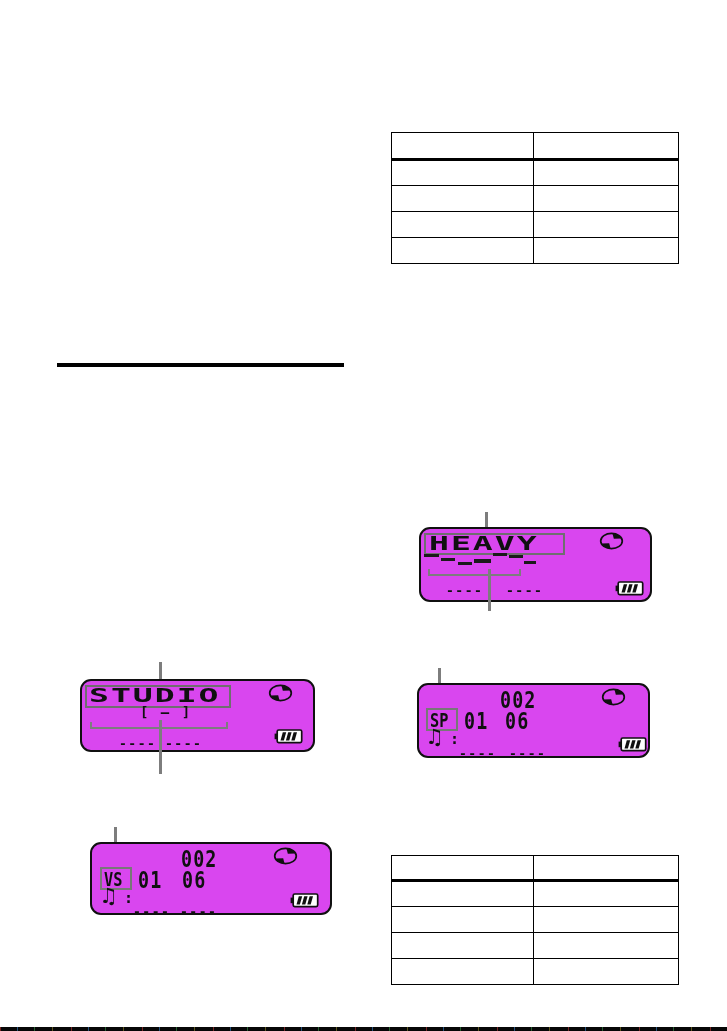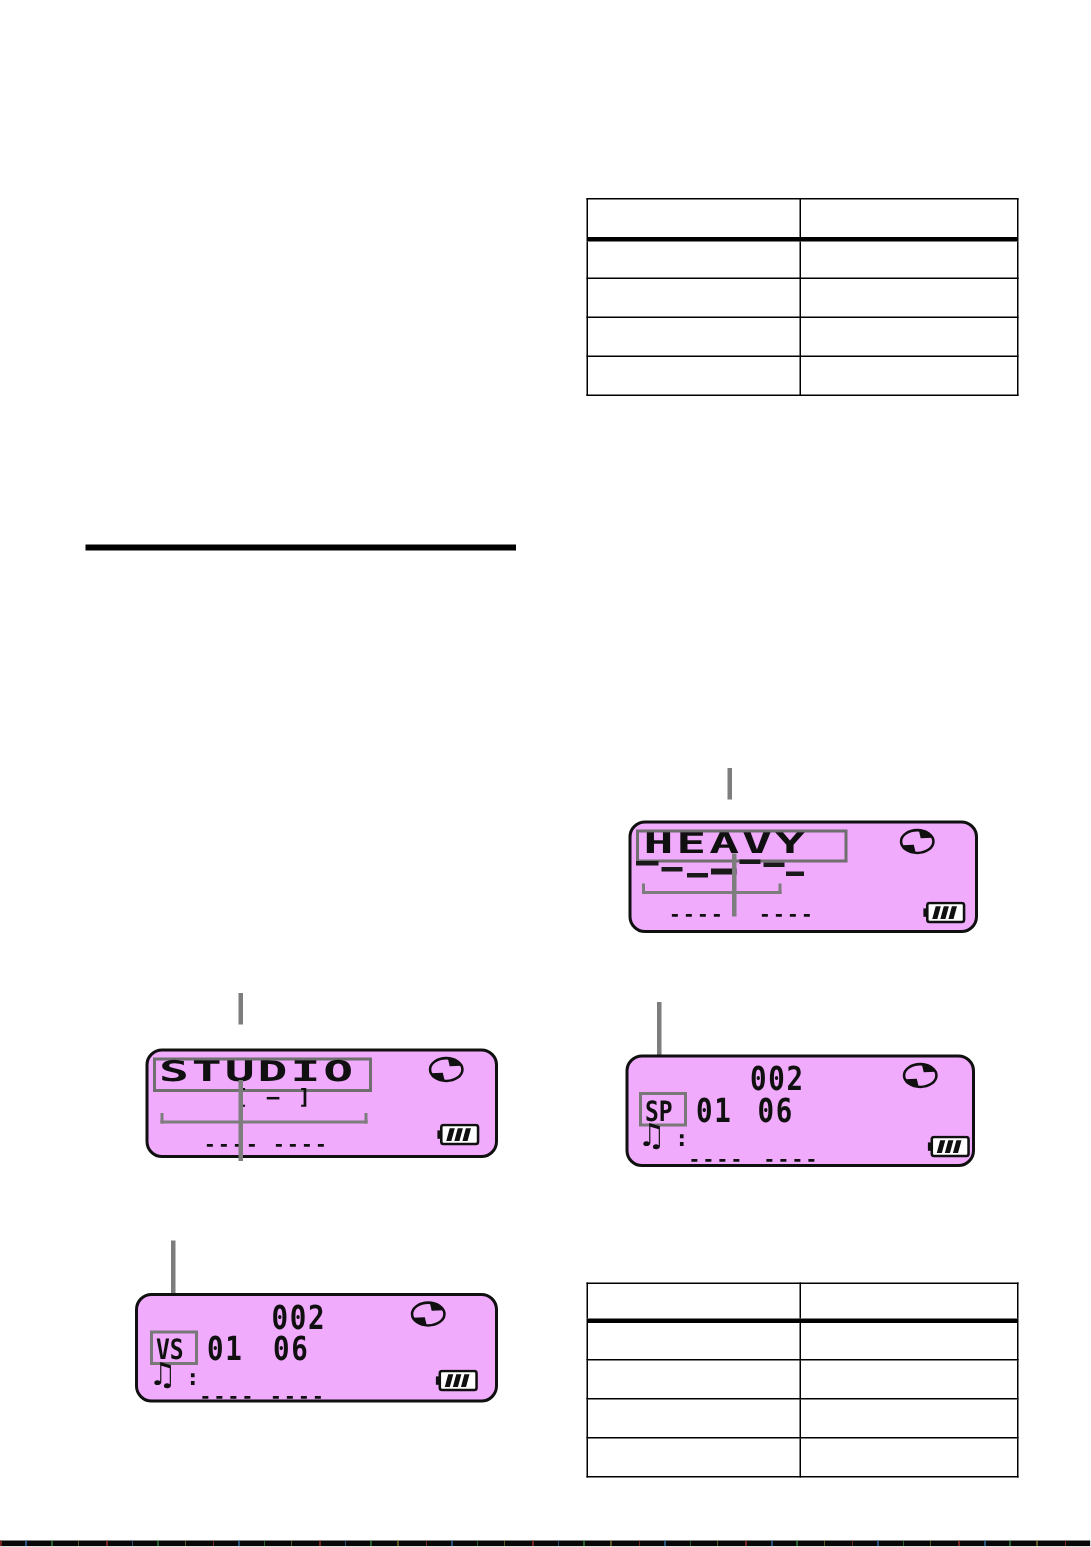--- a/index.html
+++ b/index.html
@@ -9,21 +9,21 @@
 
   
   .dtable{position:absolute;border-collapse:collapse;background:#fff;}
   .dtable td{border:1.5px solid #000;padding:0;}
   .dtable tr.hdr td{border-bottom:3px solid #000;}
 
   
   .rule{position:absolute;background:#000;}
 
   
-  .lcd{position:absolute;background:#f0abfc;border:2.2px solid #101010;border-radius:11px;margin-top:20px;}
+  .lcd{position:absolute;background:#d946ef;border:2.2px solid #101010;border-radius:11px;}
   .namebox{position:absolute;border:2px solid #6f6f6f;}
   .modebox{position:absolute;border:2px solid #787878;}
   .lcdname{position:absolute;font-family:"DejaVu Sans Mono",monospace;font-weight:bold;
            font-size:17px;letter-spacing:1px;line-height:1;color:#101010;white-space:nowrap;
            transform:scale(1.95,1.12);transform-origin:0 0;}
   .lcddig{position:absolute;font-family:"DejaVu Sans Mono",monospace;font-weight:bold;
           font-size:17px;letter-spacing:1px;line-height:1;color:#101010;white-space:nowrap;
           transform:scale(1.08,1.3);transform-origin:0 0;}
   .modetxt{position:absolute;font-family:"DejaVu Sans Mono",monospace;font-weight:bold;
            font-size:15px;line-height:1;color:#101010;transform:scale(1.02,1.25);transform-origin:0 0;}
@@ -105,21 +105,21 @@
       <rect x="3.2" y="1" width="24.5" height="12.6" rx="1.5" fill="#fff" stroke="#101010" stroke-width="1.7"></rect>
       <rect x="0.6" y="4.6" width="2.6" height="5.6" fill="#101010"></rect>
       <path d="M8.8 3.2 h3.4 L9.9 11.6 H6.5 Z" fill="#101010"></path>
       <path d="M14.2 3.2 h3.4 L15.3 11.6 H11.9 Z" fill="#101010"></path>
       <path d="M19.6 3.2 h3.4 L20.7 11.6 H17.3 Z" fill="#101010"></path>
     </svg>
   </div>
   <div class="vline" style="left:488px;top:569px;height:42px"></div>
 
   <div class="vline" style="left:159px;top:662px;height:21px"></div>
-  <div class="lcd" style="left:97px;top:679px;width:231px;height:69px">
+  <div class="lcd" style="left:80px;top:679px;width:231px;height:69px">
     <div class="namebox" style="left:3px;top:4px;width:142px;height:19px"></div>
     <div class="lcdname" style="left:7px;top:5px">STUDIO</div>
     <svg class="abs" style="left:186px;top:3px" width="25" height="18" viewBox="0 0 25 18">
       <ellipse cx="12.5" cy="9" rx="10.8" ry="7.6" fill="none" stroke="#101010" stroke-width="1.7"></ellipse>
       <path d="M2.2 11.5 A10.8 7.6 0 0 0 11.5 16.6 L10.2 11.2 Z" fill="#101010"></path>
       <path d="M22.8 6.5 A10.8 7.6 0 0 0 13.5 1.4 L14.8 6.8 Z" fill="#101010"></path>
     </svg>
     <div class="centerval" style="left:58px;top:24px">[ — ]</div>
     <div class="bracket" style="left:8px;top:41px;width:134px"></div>
     <div class="dashes" style="left:37px;top:56px">----</div>

